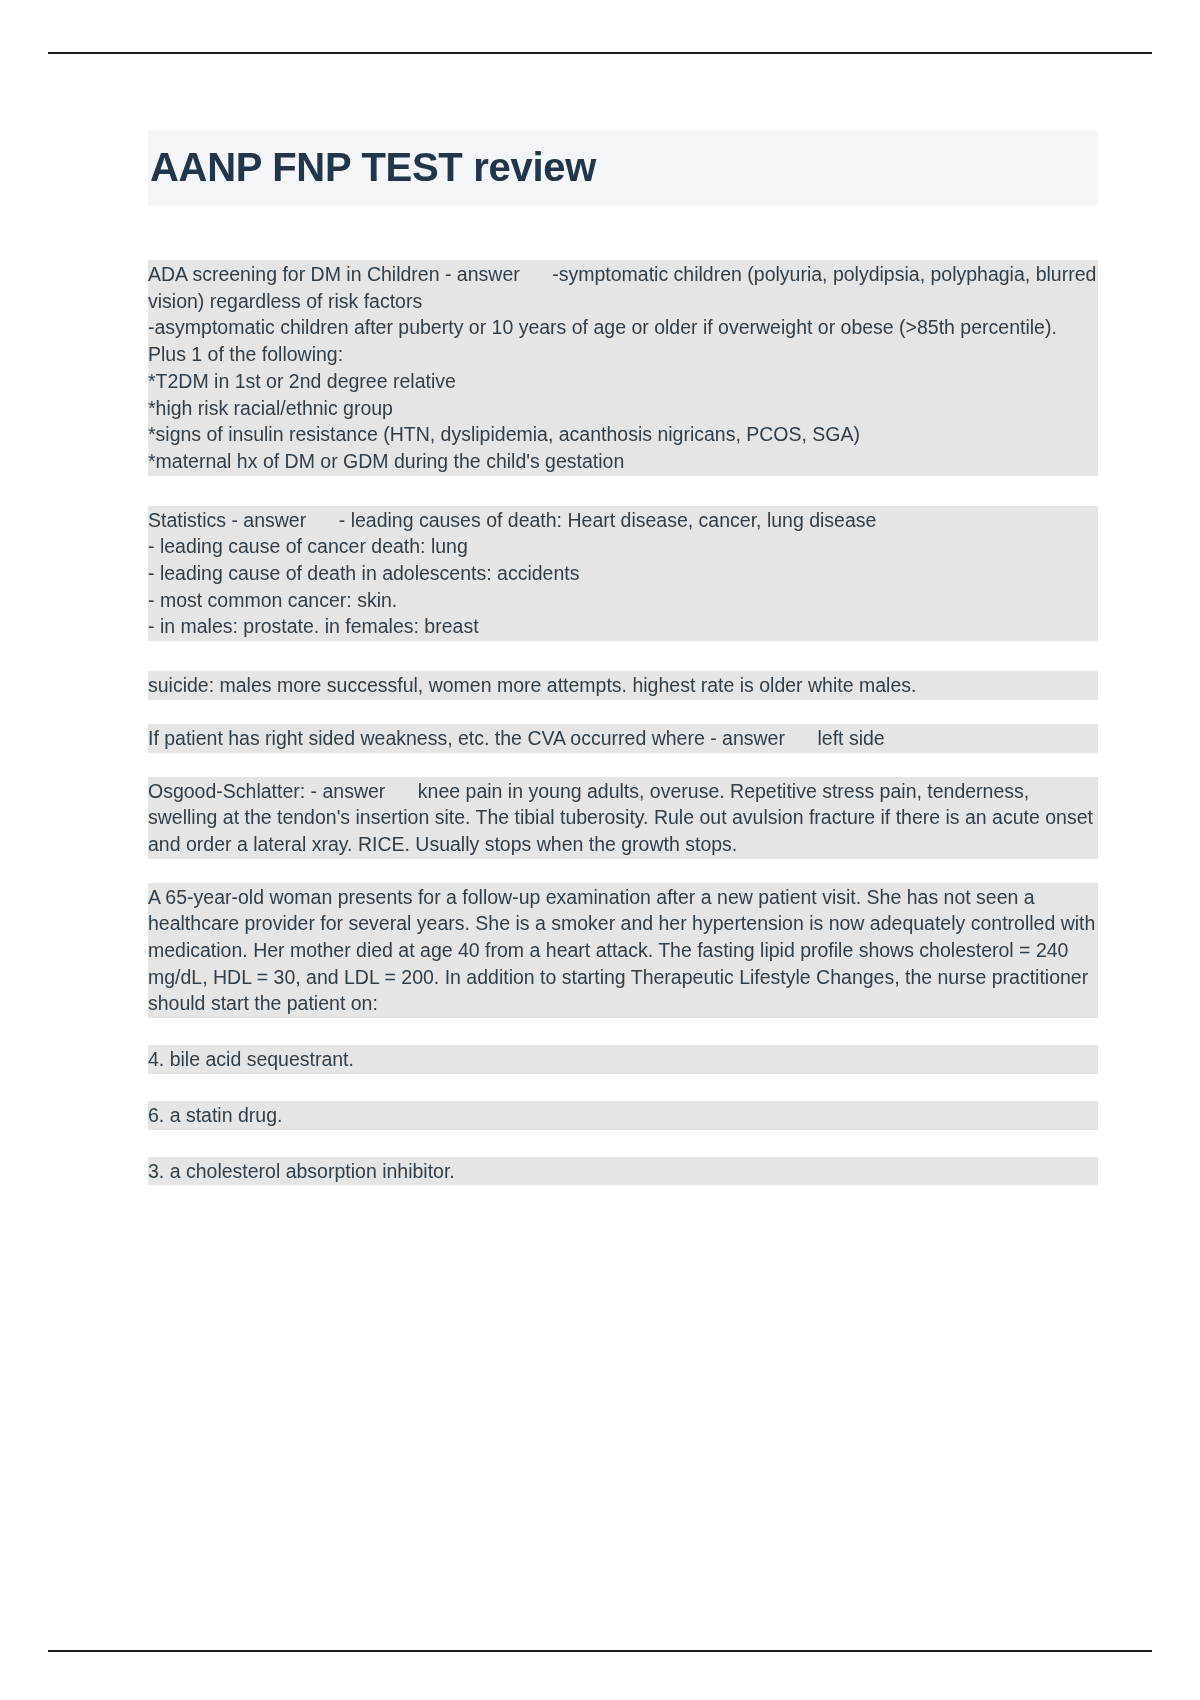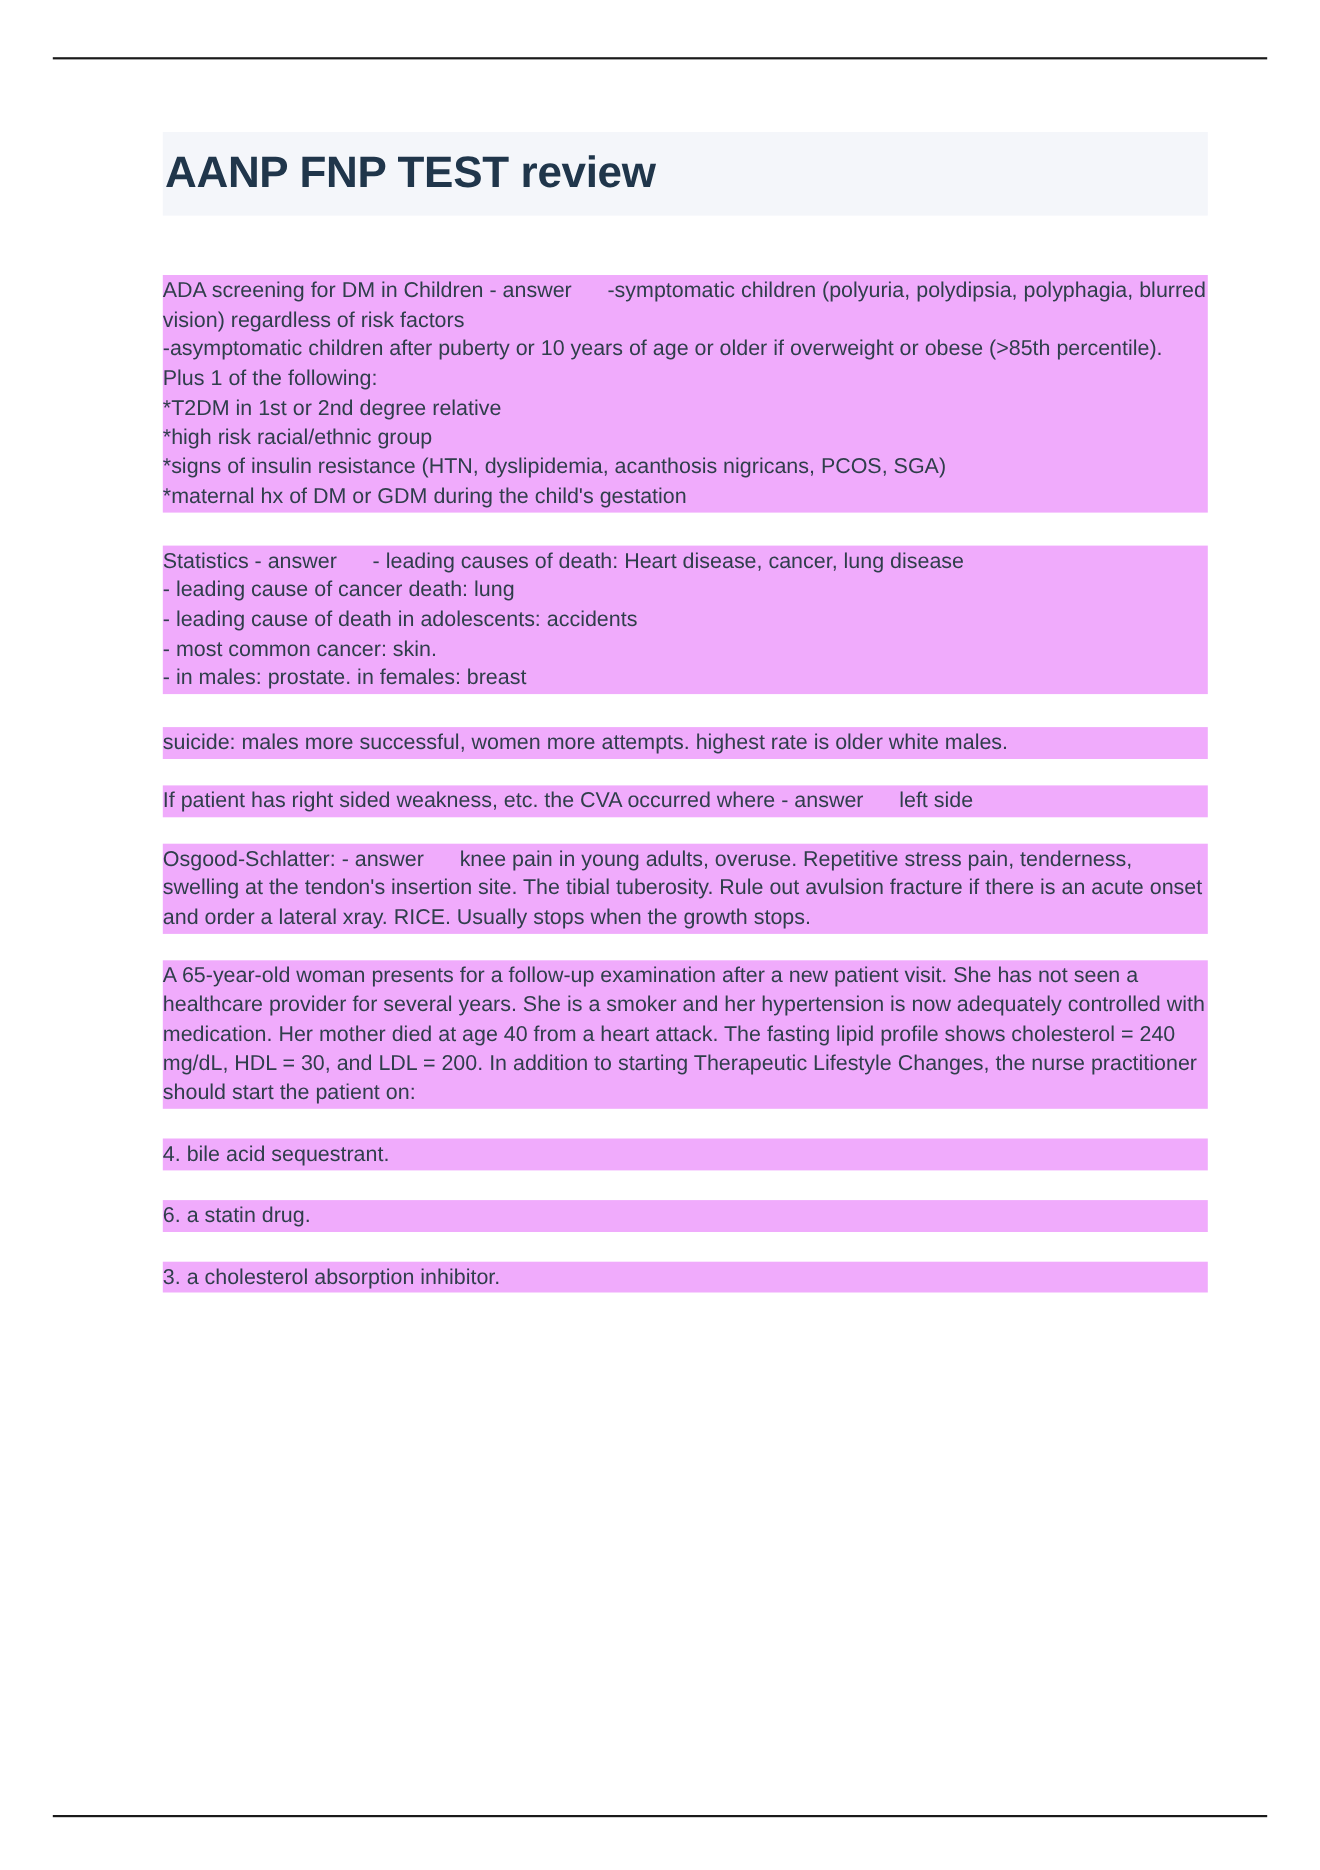--- a/index.html
+++ b/index.html
@@ -34,21 +34,21 @@
     position: absolute;
     left: 48px;
     right: 48px;
     bottom: 48px;
     height: 2px;
     background: #1a1a1a;
   }
   .content {
     position: absolute;
     left: 148px;
-    top: 120px;
+    top: 130px;
     width: 950px;
   }
   .doc-title-band {
     background: #f4f6fa;
     padding: 14px 0 16px 0;
     margin-bottom: 54px;
   }
   .doc-title {
     font-size: 40px;
     font-weight: bold;
@@ -56,21 +56,21 @@
     letter-spacing: -0.3px;
     line-height: 1.15;
     margin: 0;
     padding-left: 2px;
   }
   .block {
     font-size: 19.5px;
     line-height: 1.37;
     color: #2f3e4b;
     margin: 0 0 26px 0;
-    background: #f0abfc;
+    background: #e5e5e5;
     padding: 1px 0;
     white-space: pre-wrap;
   }
   .block.tight {
     margin-bottom: 24px;
   }
   .block.opt {
     margin-bottom: 27px;
   }
   .gap-sm { height: 4px; }

